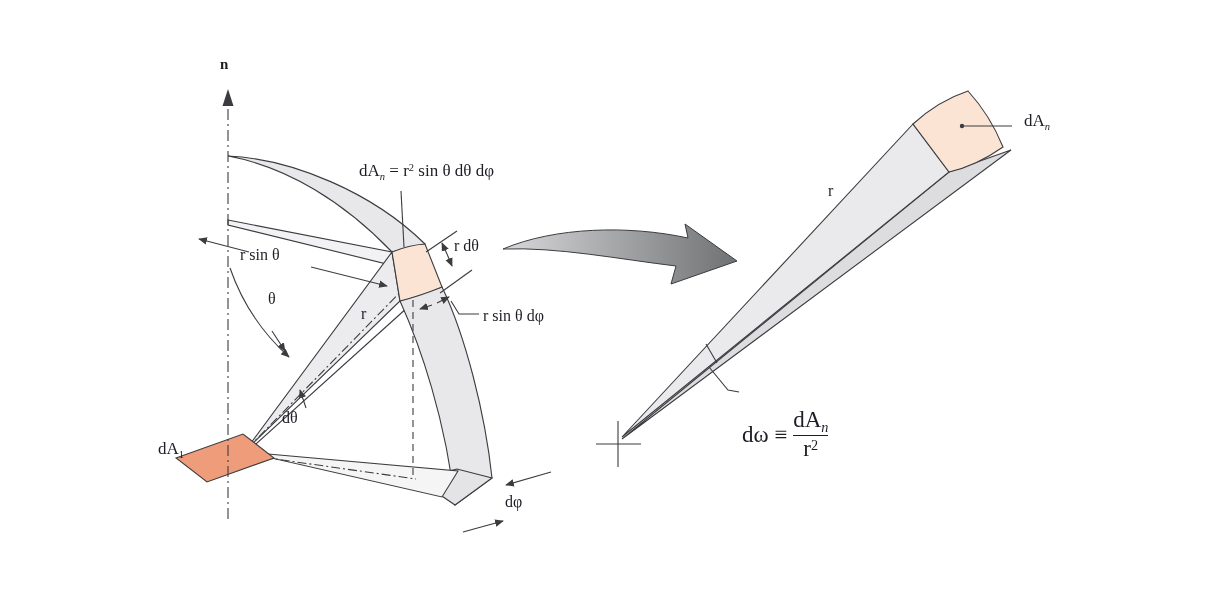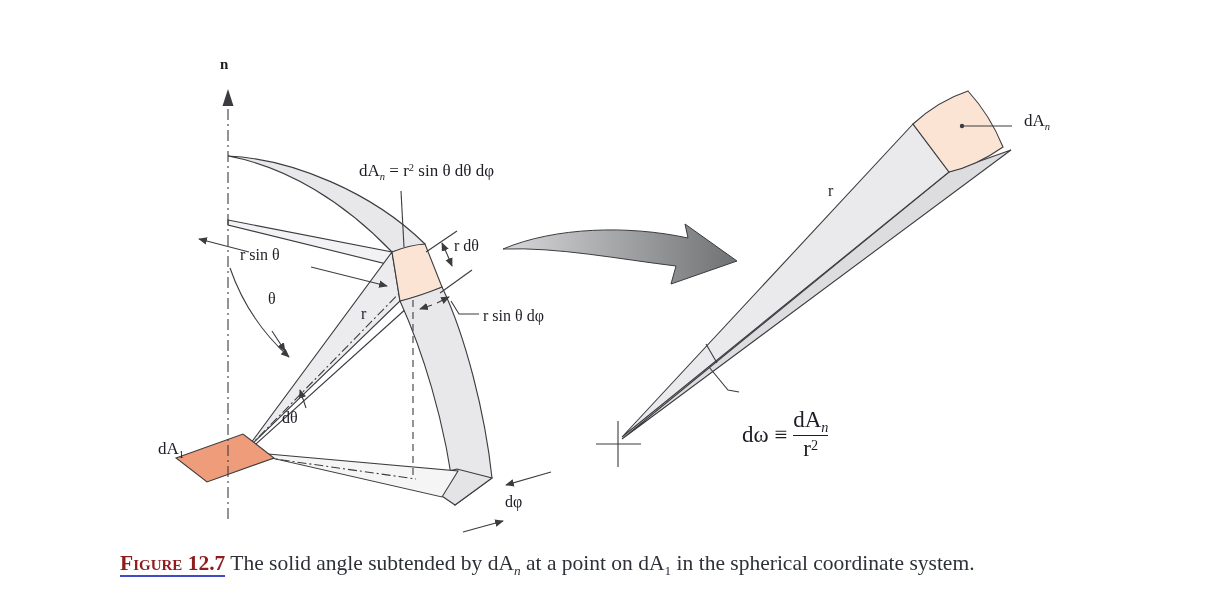--- a/index.html
+++ b/index.html
@@ -152,17 +152,14 @@
   </div>
 
   <div class="lbl" style="left:742px;top:381px;font-size:23px;margin-top:29px;">
     <span class="it">dω</span><span class="rm"> ≡ </span><span class="frac" style="transform:translateY(-2px);">
       <span><span class="it">dA</span><sub class="m">n</sub></span>
       <span class="bar"></span>
       <span><span class="it">r</span><sup class="m">2</sup></span>
     </span>
   </div>
 
-  <div class="caption">
-    <a class="figlabel">Figure 12.7</a><span><span> The solid angle subtended by </span><span class="it">dA</span><sub class="m">n</sub><span> at a point on </span><span class="it">dA</span><sub class="m" style="font-style:normal;">1</sub><span> in the spherical coordinate system.</span></span>
-  </div>
 
 </div>
 
 </body></html>

